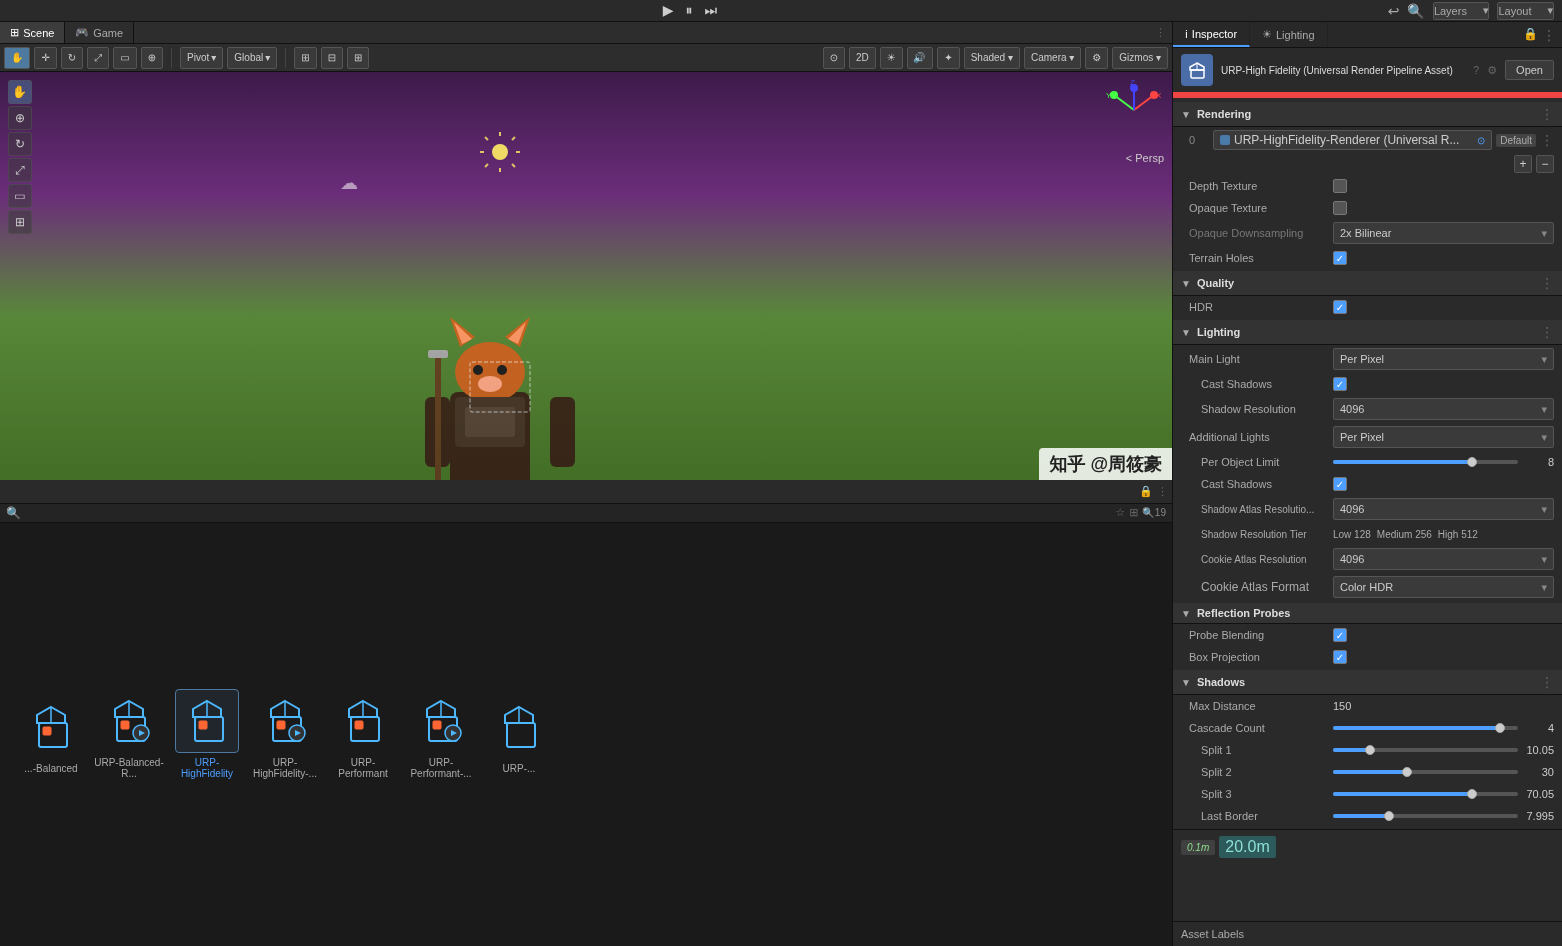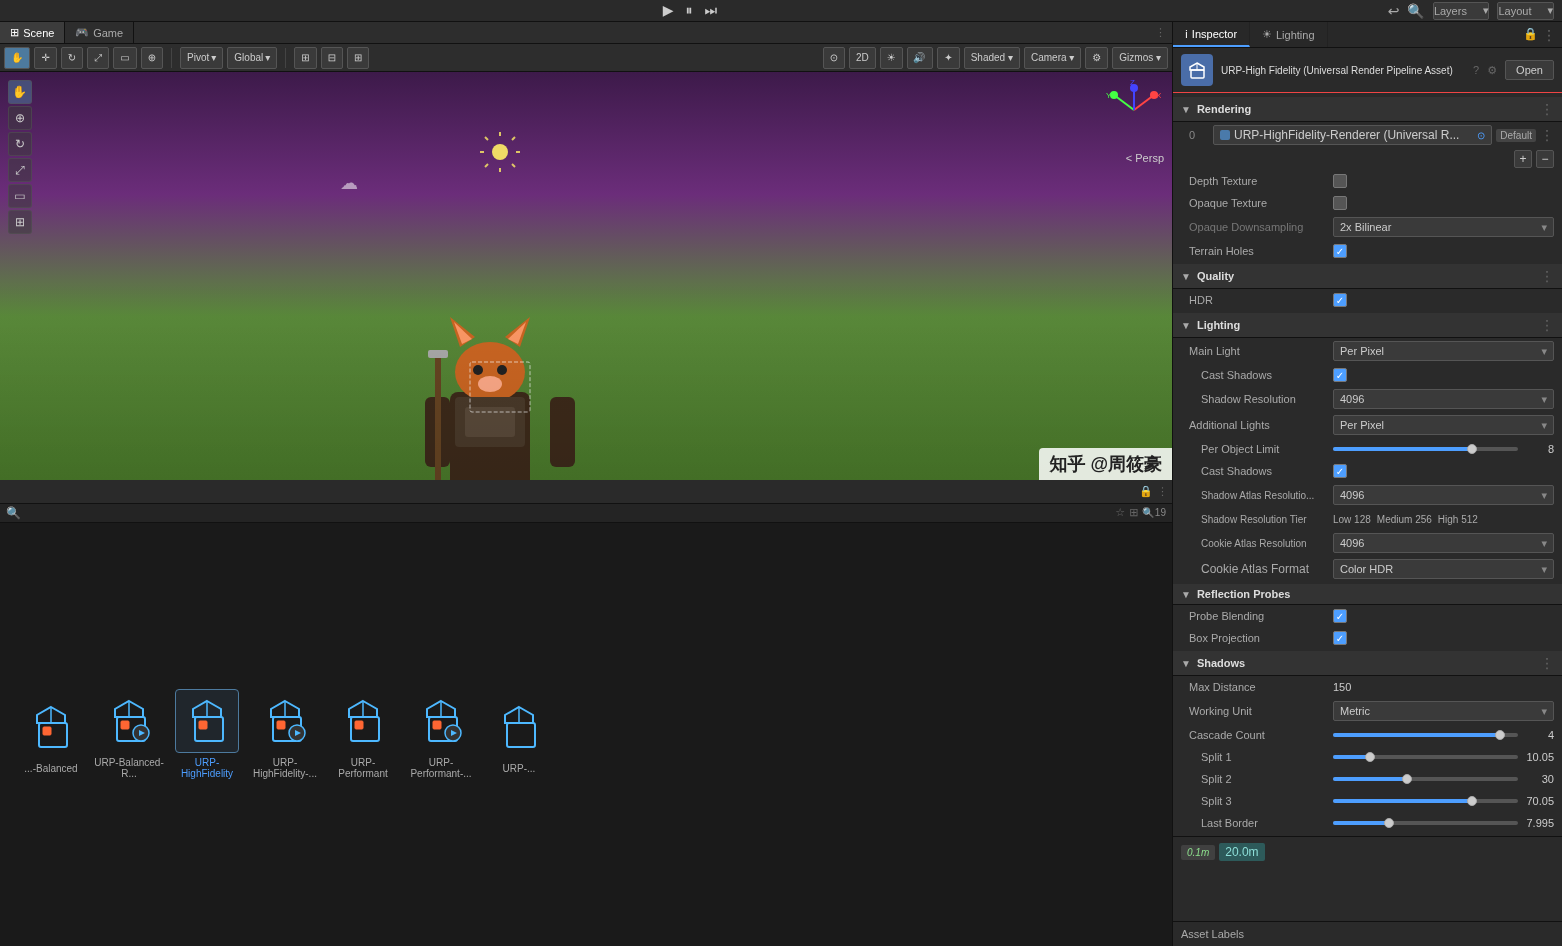--- a/index.html
+++ b/index.html
@@ -258,21 +258,21 @@
       color: #fff;
       border-bottom: 2px solid #4d9eff;
     }
 
     
     .inspector-header {
       display: flex;
       align-items: center;
       padding: 6px 8px;
       gap: 8px;
-      border-bottom: 1px solid #ef4444;
+      border-bottom: 6px solid #ef4444;
       flex-shrink: 0;
     }
     .asset-type-icon {
       width: 32px;
       height: 32px;
       background: #4a6da8;
       border-radius: 4px;
       display: flex;
       align-items: center;
       justify-content: center;
@@ -354,21 +354,21 @@
       flex: 1;
       display: flex;
       align-items: center;
       gap: 4px;
     }
     .prop-dropdown {
       flex: 1;
       background: #3a3a3a;
       border: 1px solid #555;
       color: #ccc;
-      padding: 2px 6px;
+      padding: 10px 6px;
       border-radius: 2px;
       font-size: 11px;
       height: 20px;
       display: flex;
       align-items: center;
       justify-content: space-between;
       cursor: pointer;
     }
     .prop-dropdown:after {
       content: '▾';
@@ -1080,28 +1080,20 @@
           <span class="section-menu">⋮</span>
         </div>
 
         <div class="prop-row">
           <span class="prop-label">Max Distance</span>
           <div class="prop-value">
             <span style="font-size:11px;color:#ccc;">150</span>
           </div>
         </div>
 
-        <div class="prop-row">
-          <span class="prop-label">Working Unit</span>
-          <div class="prop-value">
-            <div class="prop-dropdown">
-              <span>Metric</span>
-            </div>
-          </div>
-        </div>
 
         <div class="prop-row">
           <span class="prop-label">Cascade Count</span>
           <div class="prop-value">
             <div class="slider-container">
               <div class="slider-track">
                 <div class="slider-fill" style="width:90%;"></div>
                 <div class="slider-thumb" style="left:calc(90% - 5px);"></div>
               </div>
               <span class="slider-value">4</span>
@@ -1157,21 +1149,21 @@
                 <div class="slider-thumb" style="left:calc(30% - 5px);"></div>
               </div>
               <span class="slider-value">7.995</span>
             </div>
           </div>
         </div>
       </div>
 
       <div style="display:flex;align-items:center;gap:4px;padding:6px 8px;border-top:1px solid #111;">
         <div style="background:#404040;padding:2px 6px;border-radius:2px;font-size:10px;color:#8ddf8d;font-style:italic;">0.1m</div>
-        <div style="background:#2d5a5a;padding:2px 6px;border-radius:2px;font-size:12px;color:#8ddfd8;">20.0m</div>
+        <div style="background:#2d5a5a;padding:2px 6px;border-radius:2px;font-size:16px;color:#8ddfd8;">20.0m</div>
       </div>
 
     </div>
 
     <div class="asset-labels-section">
       <div class="asset-labels-title">Asset Labels</div>
     </div>
   </div>
 </div>
 

